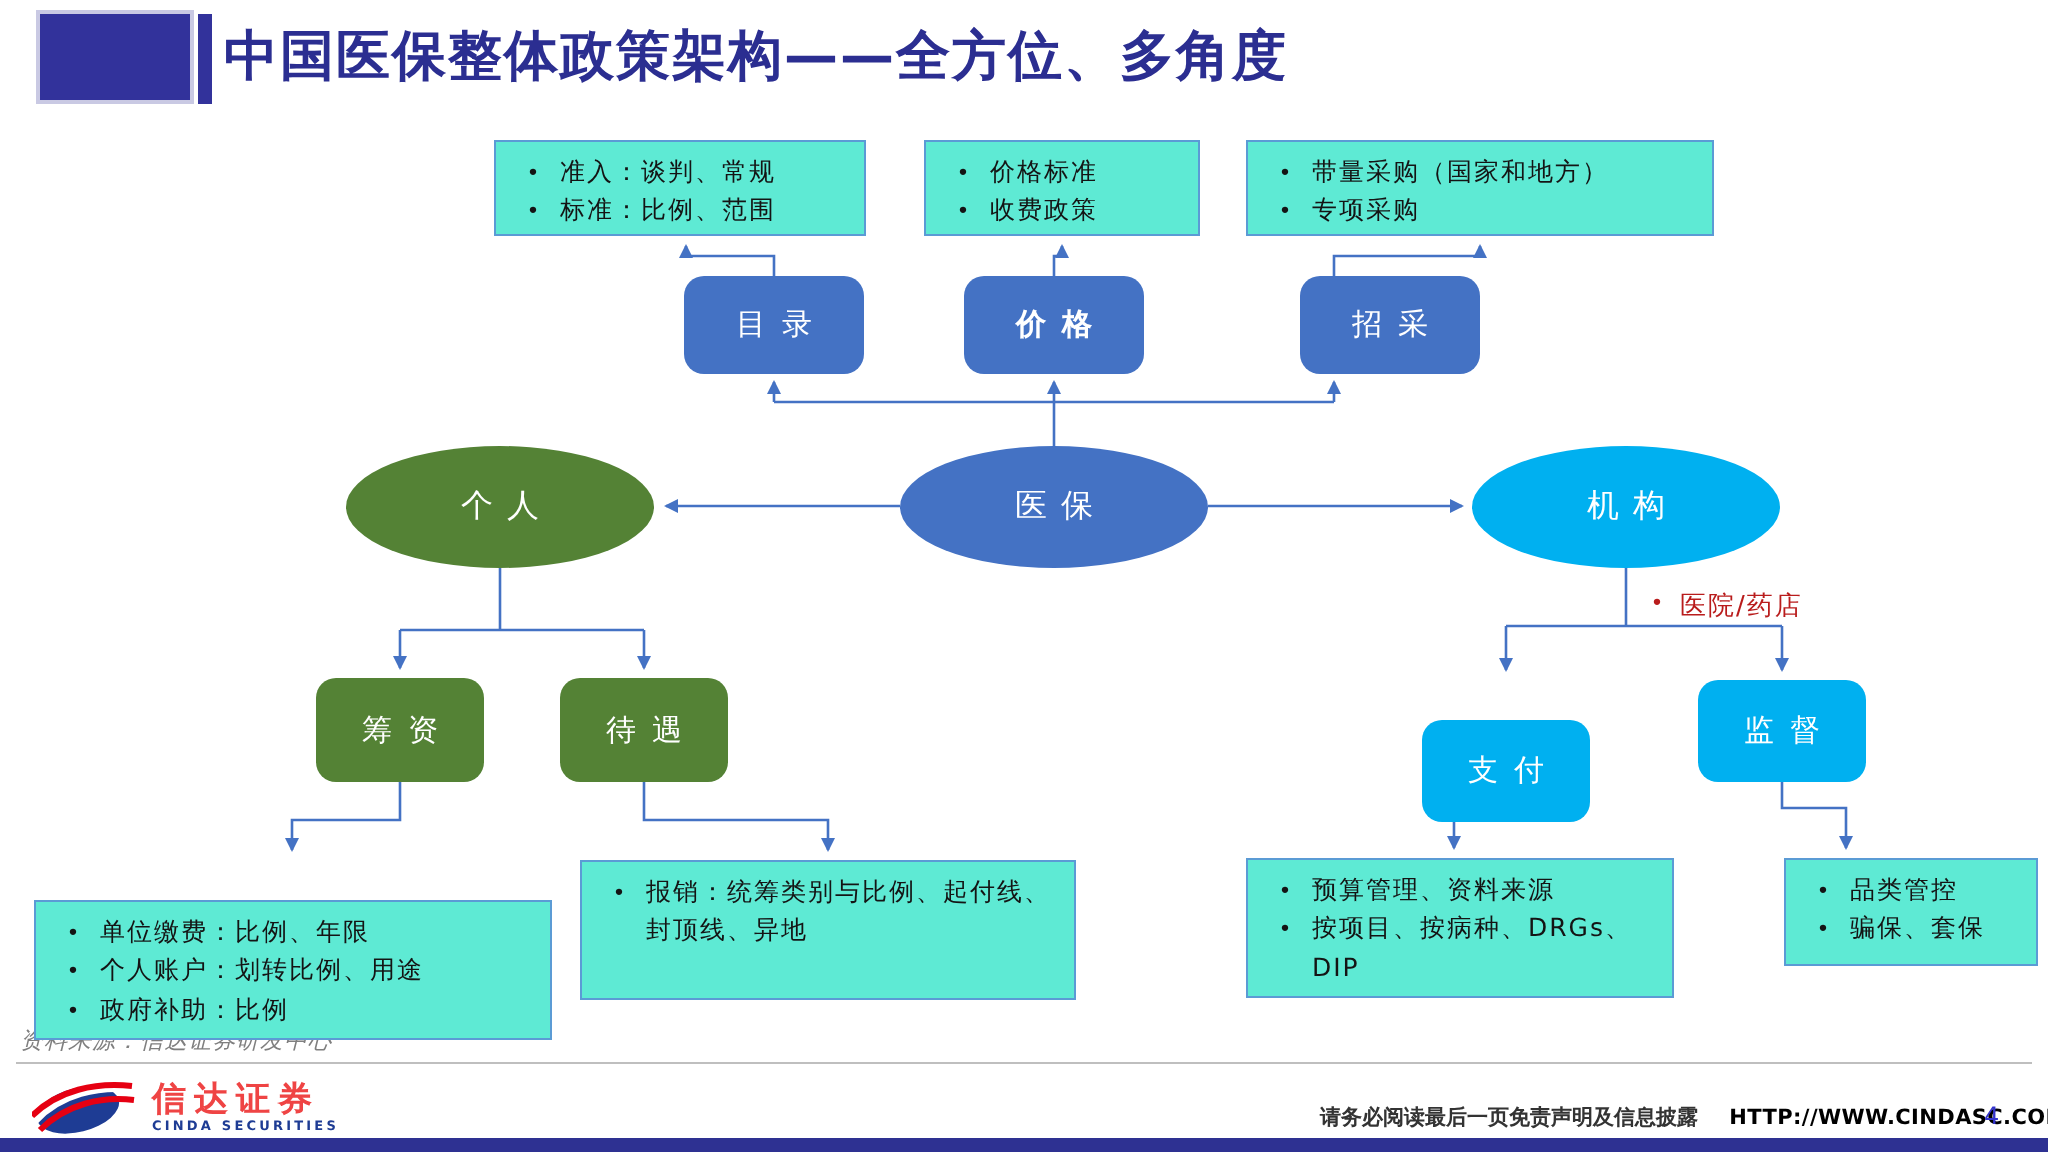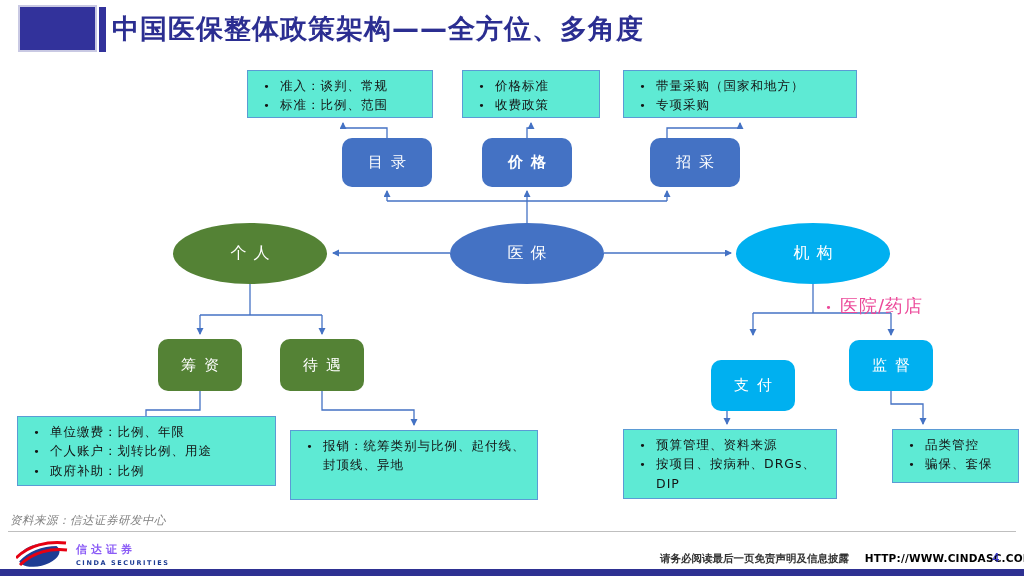--- a/index.html
+++ b/index.html
@@ -29,30 +29,30 @@
     padding-left:7px; z-index:2; }
   
   .dbox { position:absolute; background:#5eead4; border:1.3px solid #5B9BD5;
     padding:5px 6px 4px 6px; font-size:12.5px; color:#141414; line-height:1.55;
     letter-spacing:1px; z-index:2; }
   .bl { display:flex; }
   .dot { width:26px; flex:0 0 26px; text-align:center; }
   .dot::before { content:"•"; font-size:11px; }
   .bt { flex:1; }
   
-  .note { position:absolute; left:818px; top:294px; font-size:18px; color:#ec4899;
+  .note { position:absolute; left:818px; top:294px; font-size:13px; color:#b91c1c;
     letter-spacing:1px; display:flex; z-index:2; }
   .note .dot { width:22px; flex:0 0 22px; }
   
   .src { position:absolute; left:10px; top:513px; font-size:11.5px; font-style:italic;
     color:#7F7F7F; letter-spacing:0.5px; }
   .rule { position:absolute; left:8px; top:531px; width:1008px; height:1px; background:#BFBFBF; }
   .logo { position:absolute; left:16px; top:539px; display:flex; align-items:center; }
   .logo-txt { margin-left:8px; }
-  .logo-cn { font-size:11px; font-weight:bold; color:#8b5cf6; letter-spacing:4px; line-height:18px; }
+  .logo-cn { font-size:17px; font-weight:bold; color:#ef4444; letter-spacing:4px; line-height:18px; }
   .logo-en { font-size:6.5px; font-weight:bold; color:#1E3C94; letter-spacing:1.6px; line-height:8px; }
   .disc { position:absolute; left:660px; top:552px; font-size:10.5px; font-weight:bold;
     color:#333; white-space:nowrap; }
   .disc .url { color:#000; margin-left:12px; letter-spacing:0.2px; }
   .pageno { position:absolute; left:992px; top:551px; font-size:12px; color:#3333CC; }
   .botbar { position:absolute; left:0; top:569px; width:1024px; height:7px; background:#2E3192; }
 </style>
 </head>
 <body>
 
@@ -143,21 +143,21 @@
   <div class="note">
     <span class="dot"></span>
     <span>医院/药店</span>
   </div>
 
   <div class="rnode green" style="left:158px;top:339px;width:84px;height:52px;">筹资</div>
   <div class="rnode green" style="left:280px;top:339px;width:84px;height:52px;">待遇</div>
   <div class="rnode cyan" style="left:711px;top:360px;width:84px;height:51px;">支付</div>
   <div class="rnode cyan" style="left:849px;top:340px;width:84px;height:51px;">监督</div>
 
-  <div class="dbox" style="left:17px;top:416px;width:259px;height:70px;">
+  <div class="dbox" style="left:17px;top:450px;width:259px;height:70px;">
     <div class="bl">
         <span class="dot"></span>
         <span class="bt">单位缴费：比例、年限</span>
       </div>
     <div class="bl">
         <span class="dot"></span>
         <span class="bt">个人账户：划转比例、用途</span>
       </div>
     <div class="bl">
         <span class="dot"></span>

